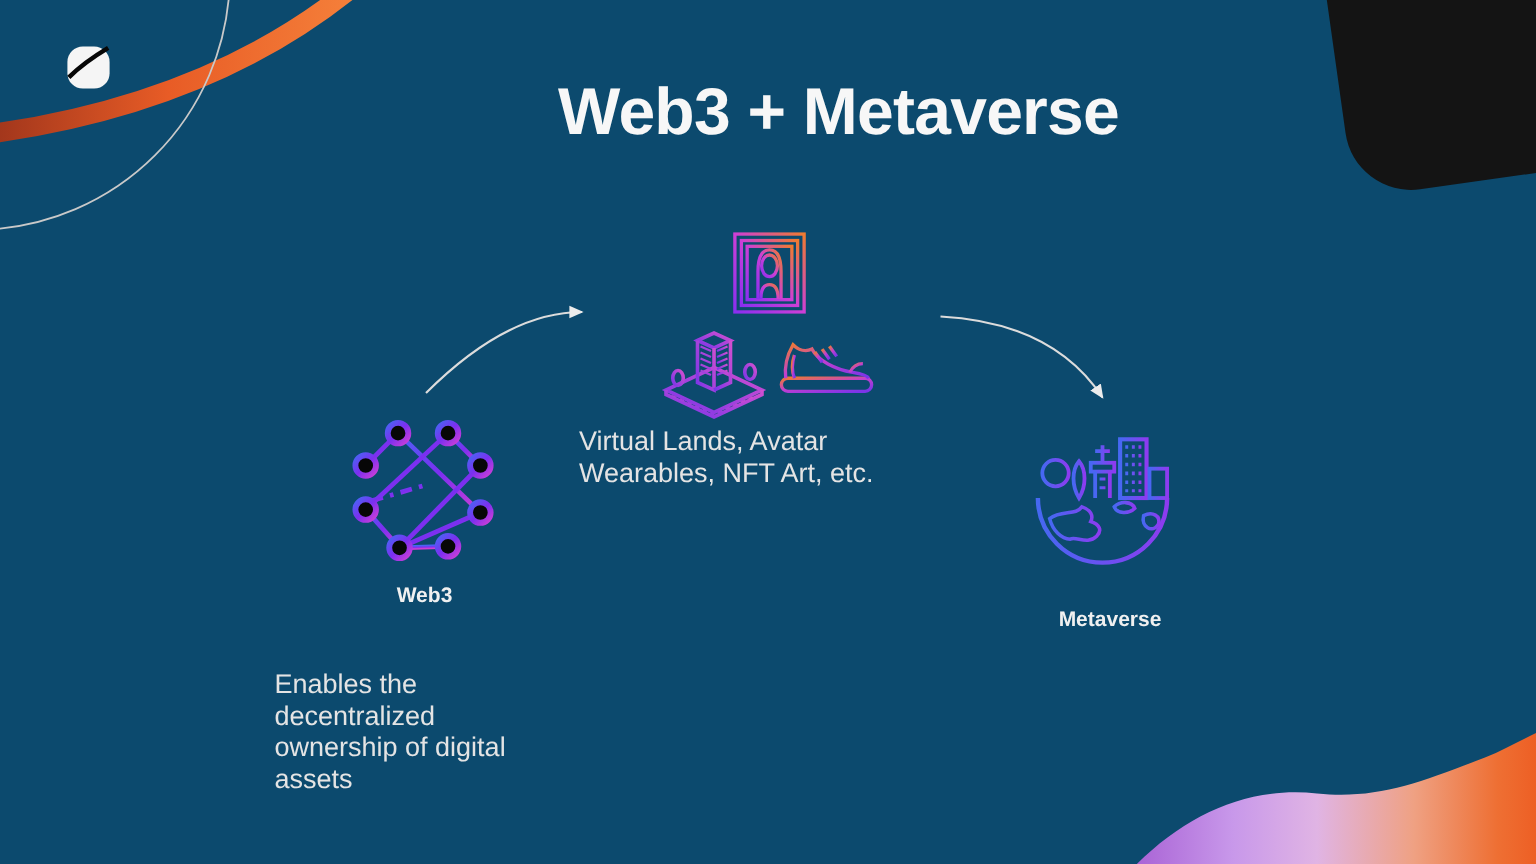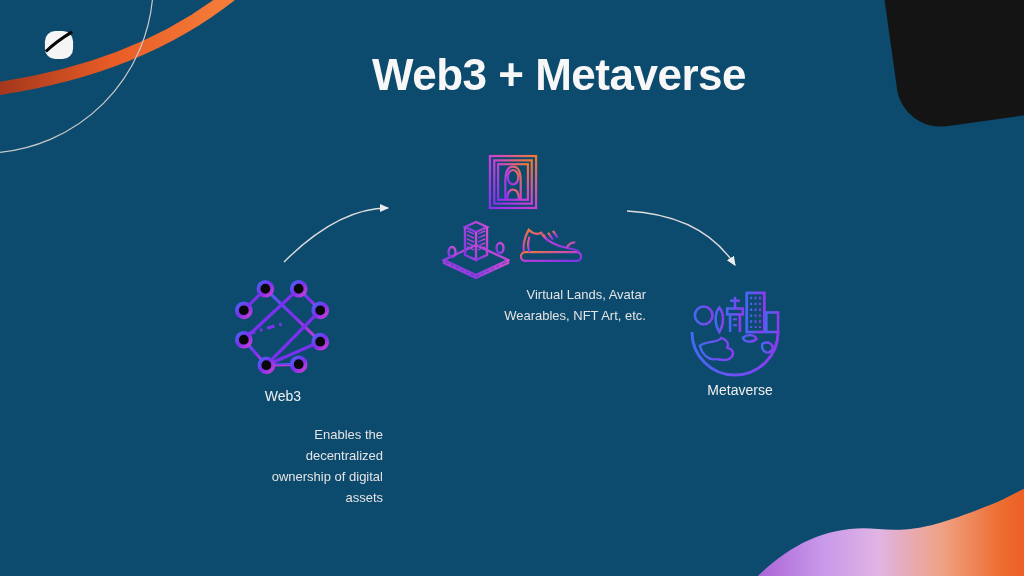--- a/index.html
+++ b/index.html
@@ -15,31 +15,31 @@
   }
   .deco,.arrows{position:absolute;left:0;top:0;width:1024px;height:576px;pointer-events:none;}
   .logo{position:absolute;left:44px;top:30px;width:30px;height:30px;}
   .title{
     position:absolute;left:559px;top:50px;transform:translateX(-50%);
     margin:0;font-size:44px;font-weight:700;color:#f7f7f7;white-space:nowrap;
     letter-spacing:-0.5px;
   }
   .icon{position:absolute;}
   .caption{
-    position:absolute;text-align:right;font-size:13px;line-height:21px;
+    position:absolute;text-align:left;font-size:18px;line-height:21px;
     color:#e4e4e4;white-space:pre-line;
   }
   .node-label{
-    position:absolute;text-align:center;font-size:14px;font-weight:400;
+    position:absolute;text-align:center;font-size:14px;font-weight:700;
     color:#f0f0f0;
   }
   .center-caption{left:386px;top:284px;width:260px;}
   .web3-label{left:183px;top:388px;width:200px;}
-  .web3-caption{left:183px;top:424px;width:200px;}
-  .meta-label{left:640px;top:382px;width:200px;}
+  .web3-caption{left:183px;top:446px;width:200px;}
+  .meta-label{left:640px;top:404px;width:200px;}
   .meta-caption{left:620px;top:426px;width:240px;}
 </style>
 </head>
 <body>
 
 <div class="slide">
 
   <div class="corner-panel"></div>
 
   <svg class="deco" viewBox="0 0 1024 576">

